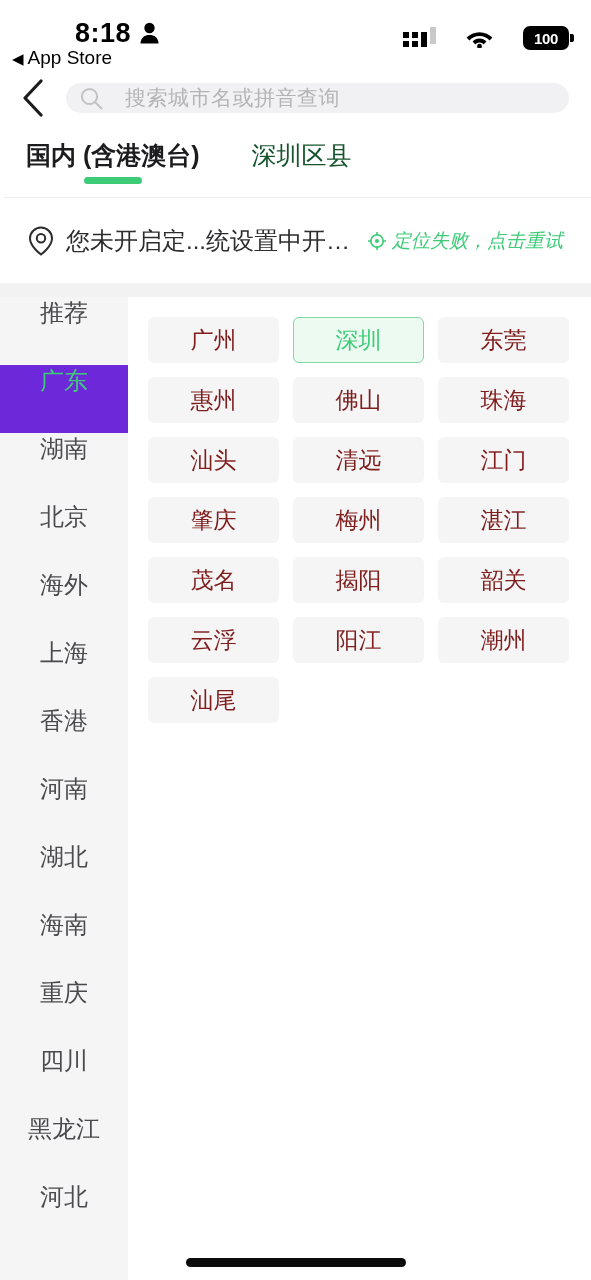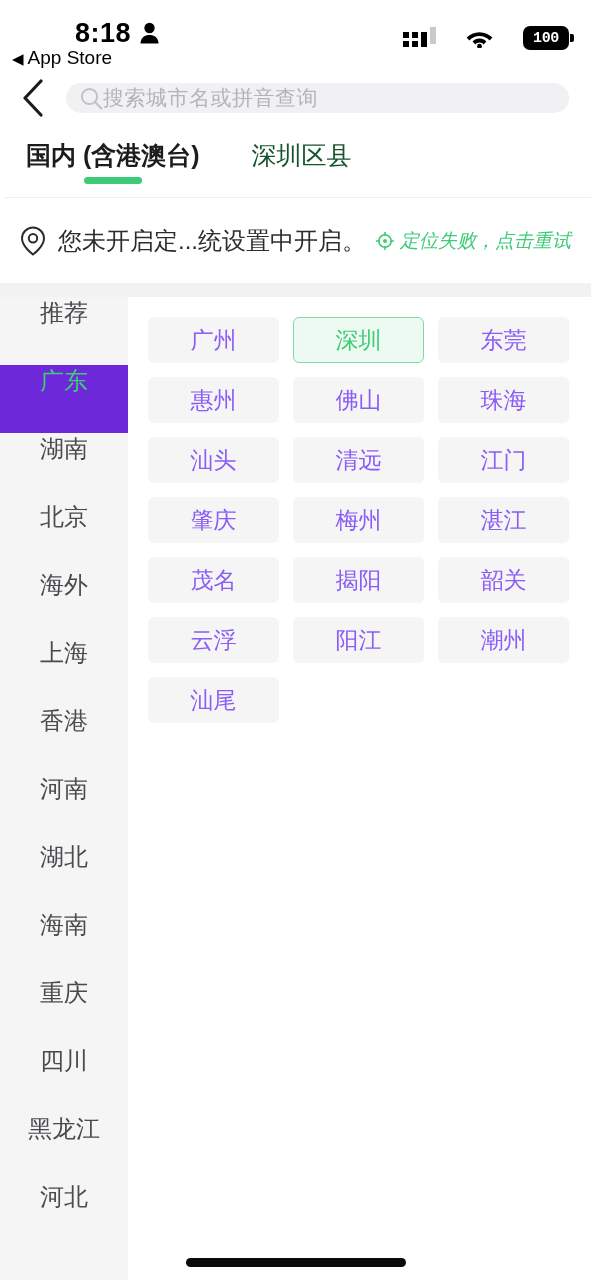--- a/index.html
+++ b/index.html
@@ -18,21 +18,21 @@
   .sb-time {
     position: absolute; left: 75px; top: 18px;
     font-size: 27px; font-weight: bold; color: #000; letter-spacing: 0.5px;
   }
   .sb-person {
     position: absolute; left: 140px; top: 22px;
     width: 19px; height: 22px;
   }
   .sb-right {
     position: absolute; right: 22px; top: 26px;
-    display: flex; align-items: center; gap: 30px; font-family: Liberation Mono, monospace;
+    display: flex; align-items: center; gap: 30px;
   }
   .sig { display: flex; align-items: flex-end; gap: 3px; height: 17px; }
   .sig .col { display: flex; flex-direction: column; justify-content: flex-end; gap: 3px; }
   .sig .dot { width: 6px; height: 6px; background: #000; }
   .sig .bar { width: 6px; background: #000; }
   .sig .bar.dim { background: #c9c9c9; }
   .wifi { width: 27px; height: 19px; }
   .battery {
     position: relative; width: 46px; height: 24px;
     background: #000; border-radius: 7px;
@@ -58,21 +58,21 @@
   }
   .back-chevron {
     width: 66px; height: 56px;
     display: flex; align-items: center; justify-content: center;
     cursor: pointer;
   }
   .back-chevron svg { display: block; }
   .searchbox {
     flex: 1; margin-right: 22px; height: 30px;
     background: #f1f1f3; border-radius: 15px;
-    display: flex; align-items: center; padding: 0 14px; gap: 0;
+    display: flex; align-items: center; padding: 0 14px; gap: 22px;
   }
   .searchbox .ph {
     font-size: 21px; color: #b4b4b8; letter-spacing: 0.5px;
   }
 
   
   .tabs {
     position: absolute; top: 134px; left: 4px; width: 591px; height: 64px;
     border-bottom: 1px solid #eeeeee;
     display: flex; align-items: flex-start; padding-left: 22px; gap: 52px;
@@ -82,21 +82,21 @@
   .tab.active .lbl { color: #1c1c1e; font-weight: bold; }
   .tab .ul {
     position: absolute; left: 50%; transform: translateX(-50%);
     bottom: -12px; width: 58px; height: 7px;
     border-radius: 4px; background: #3ecb78;
   }
 
   
   .notice {
     position: absolute; top: 199px; left: 0; width: 591px; height: 84px;
-    display: flex; align-items: center; padding: 0 20px;
+    display: flex; align-items: center; padding: 0 28px;
   }
   .notice .pin { width: 26px; height: 30px; flex: none; margin-right: 12px; }
   .notice .txt {
     font-size: 24px; color: #2c2c2e; white-space: nowrap;
     overflow: hidden; text-overflow: ellipsis;
   }
   .notice .retry {
     margin-left: auto; display: flex; align-items: center; gap: 6px;
     color: #3ecb78; font-size: 19px; white-space: nowrap; cursor: pointer; font-style: italic;
   }
@@ -128,21 +128,21 @@
     flex: 1; background: #ffffff; padding: 20px 22px 0 20px;
   }
   .grid {
     display: grid; grid-template-columns: repeat(3, 1fr);
     gap: 14px 14px;
   }
   .chip {
     height: 46px; border-radius: 6px;
     background: #f5f5f6; border: 1px solid transparent;
     display: flex; align-items: center; justify-content: center;
-    font-size: 23px; color: #8b5cf6; cursor: pointer;
+    font-size: 23px; color: #7f1d1d; cursor: pointer;
   }
   .chip.selected {
     background: #ecfaf1; border-color: #7ed9a4; color: #3ecb78;
   }
 
   
   .home-indicator {
     position: absolute; bottom: 13px; left: 50%; transform: translateX(-50%);
     width: 220px; height: 9px; border-radius: 5px; background: #0b0b0b;
   }

